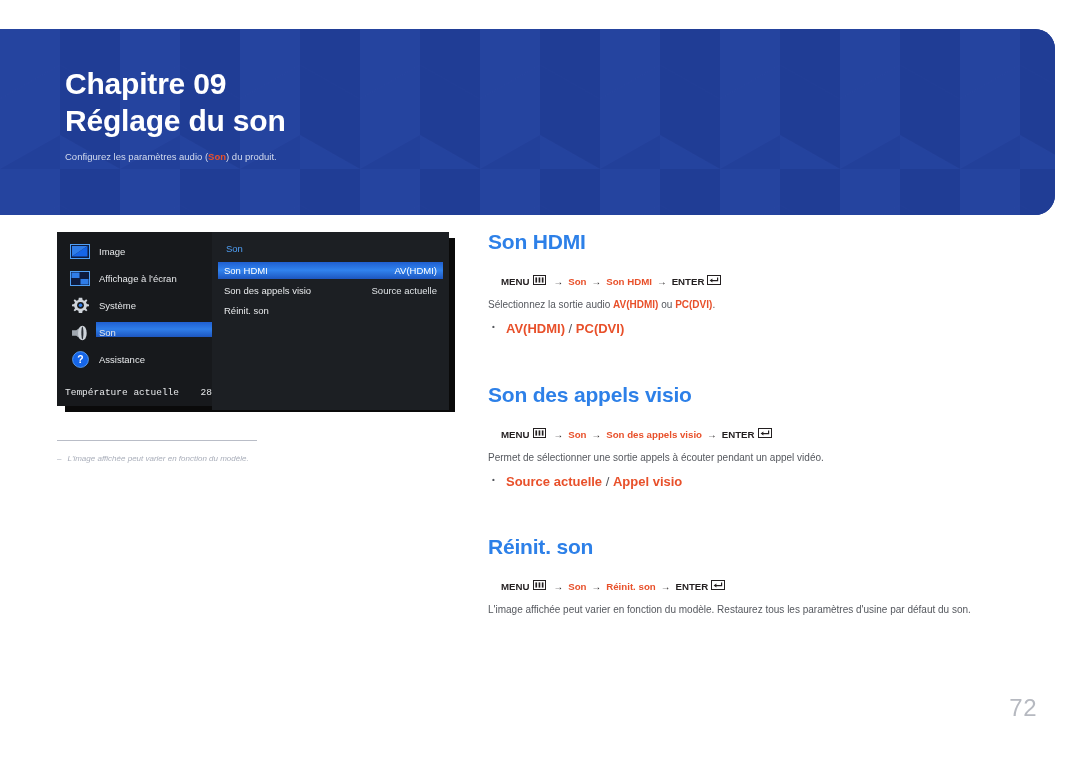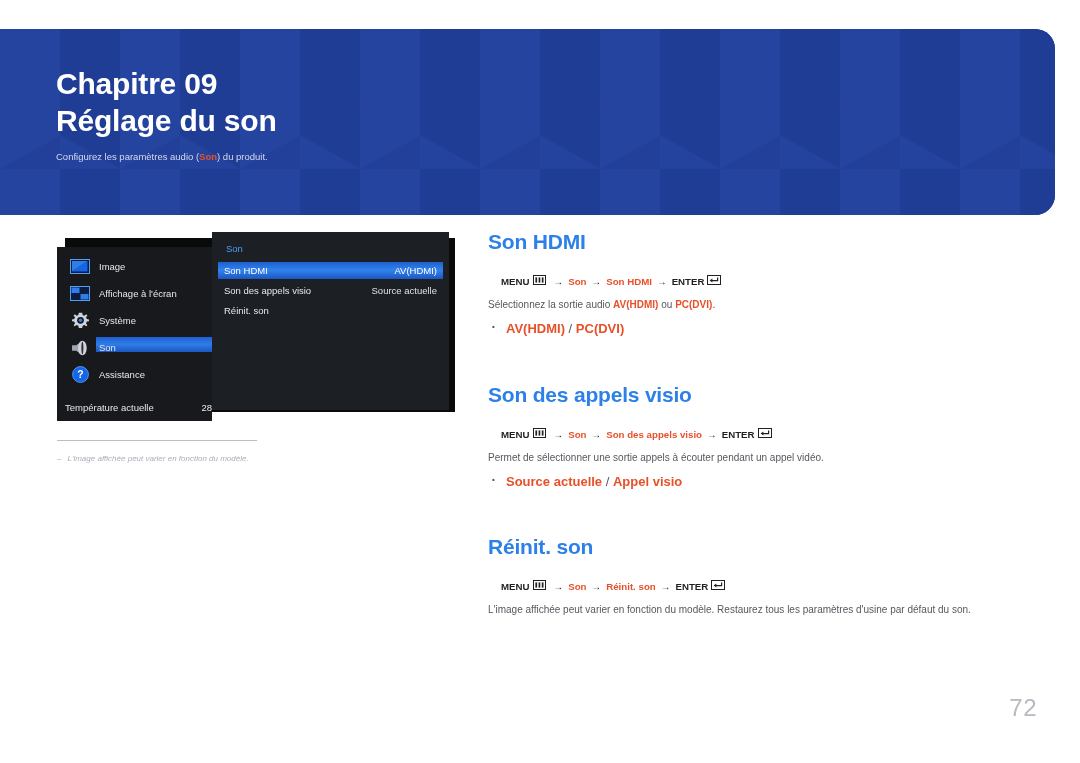--- a/index.html
+++ b/index.html
@@ -26,21 +26,21 @@
     border-top-right-radius: 20px;
     border-bottom-right-radius: 20px;
     overflow: hidden;
   }
   .banner-pattern {
     position: absolute; inset: 0;
     opacity: 1;
   }
   .banner-text {
     position: absolute;
-    left: 56px; top: 37px;
+    left: 65px; top: 37px;
     z-index: 4;
   }
   .chapter-num {
     font-size: 30px;
     font-weight: bold;
     color: #ffffff;
     line-height: 1.22;
     letter-spacing: -0.2px;
     white-space: nowrap;
   }
@@ -67,21 +67,21 @@
     width: 398px; height: 180px;
   }
   .osd-shadow {
     position: absolute;
     left: 8px; top: 6px;
     width: 390px; height: 174px;
     background: #0a0a0a;
   }
   .osd-left {
     position: absolute;
-    left: 0; top: 15px;
+    left: 0; top: 0;
     width: 155px; height: 174px;
     background: #17191c;
     z-index: 2;
   }
   .osd-right {
     position: absolute;
     left: 155px; top: 0;
     width: 237px; height: 178px;
     background: #1c1f23;
     z-index: 3;
@@ -116,20 +116,21 @@
   }
   .osd-temp {
     position: absolute;
     left: 8px; bottom: 8px;
     width: 147px;
     font-size: 9.5px;
     color: #e6e8ea;
     display: flex;
     justify-content: space-between;
     align-items: center;
+    font-family: Liberation Mono, monospace;
   }
   .osd-sub-title {
     position: absolute;
     left: 14px; top: 11px;
     font-size: 9.5px;
     color: #4f9ff5;
   }
   .osd-row {
     position: absolute;
     left: 6px;

